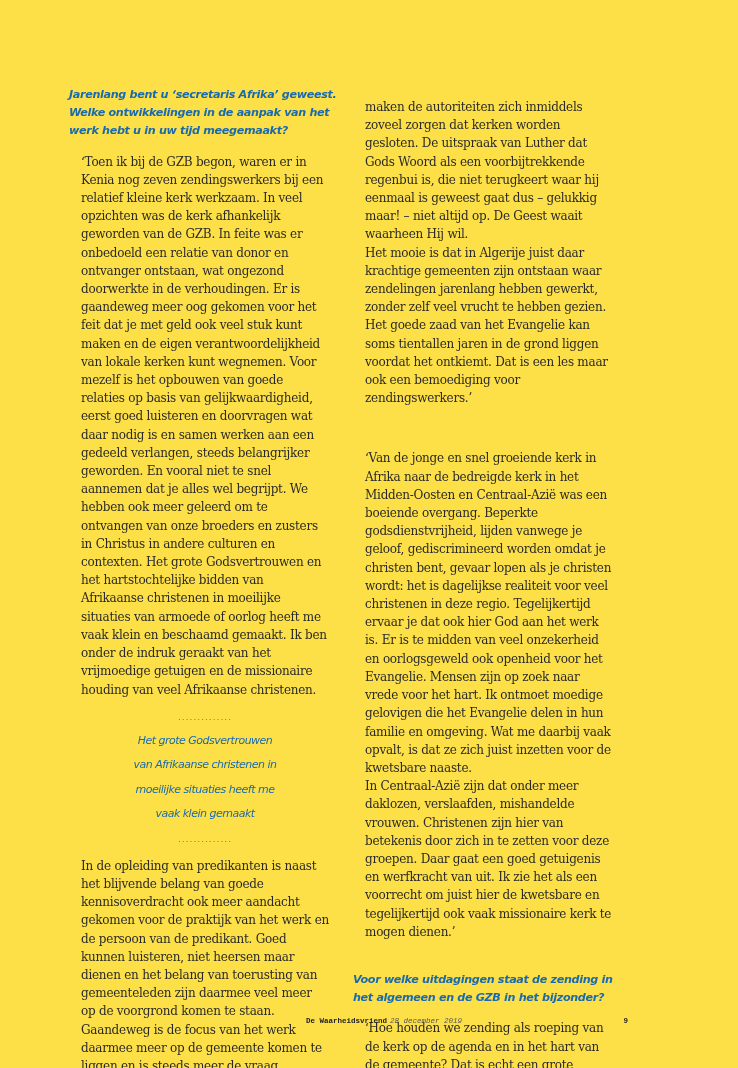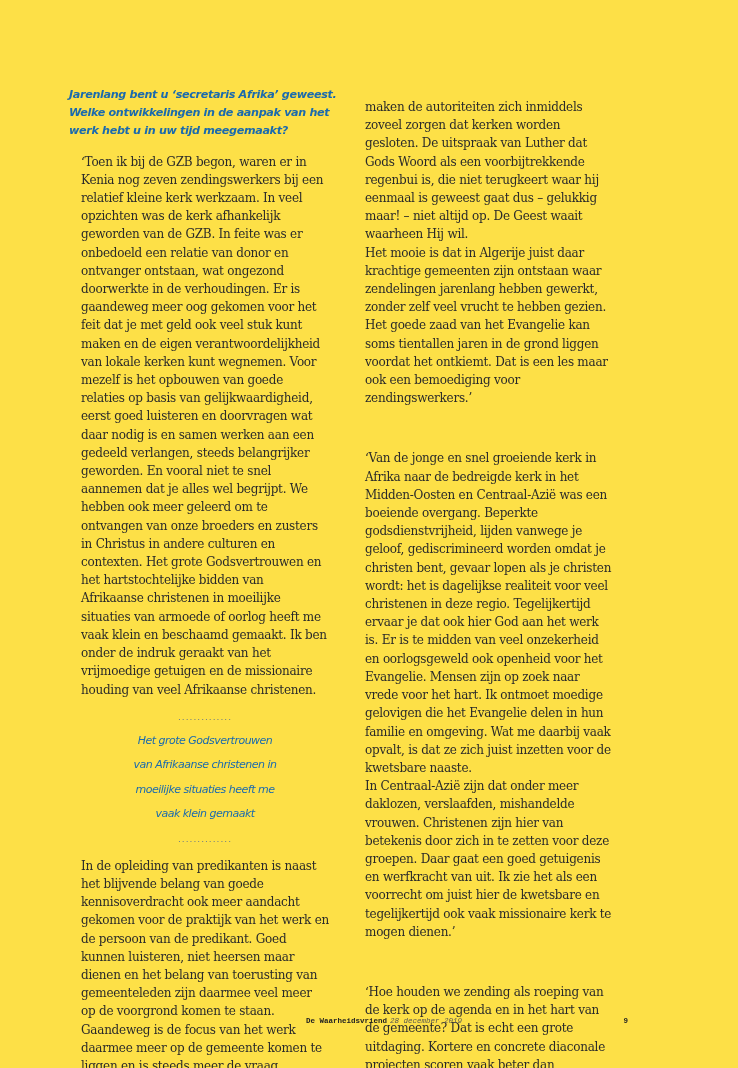--- a/index.html
+++ b/index.html
@@ -71,20 +71,21 @@
     <p class="p">‘In het land waar ooit de wieg stond van kerkvader Augustinus en waar de kerk door onderlinge twisten en de komst van de islam zo goed als verdwenen was, zijn nu weer bloeiende gemeenten. Omdat de kerk de afgelopen decennia zo hard gegroeid is,</p>
   </div>
 
   <div class="col col-right">
     <p class="p">maken de autoriteiten zich inmiddels zoveel zorgen dat kerken worden gesloten. De uitspraak van Luther dat Gods Woord als een voorbijtrekkende regenbui is, die niet terugkeert waar hij eenmaal is geweest gaat dus – gelukkig maar! – niet altijd op. De Geest waait waarheen Hij wil.
 Het mooie is dat in Algerije juist daar krachtige gemeenten zijn ontstaan waar zendelingen jarenlang hebben gewerkt, zonder zelf veel vrucht te hebben gezien. Het goede zaad van het Evangelie kan soms tientallen jaren in de grond liggen voordat het ontkiemt. Dat is een les maar ook een bemoediging voor zendingswerkers.’</p>
     <div class="gap"></div>
     <p class="p">‘Van de jonge en snel groeiende kerk in Afrika naar de bedreigde kerk in het Midden-Oosten en Centraal-Azië was een boeiende overgang. Beperkte godsdienstvrijheid, lijden vanwege je geloof, gediscrimineerd worden omdat je christen bent, gevaar lopen als je christen wordt: het is dagelijkse realiteit voor veel christenen in deze regio. Tegelijkertijd ervaar je dat ook hier God aan het werk is. Er is te midden van veel onzekerheid en oorlogsgeweld ook openheid voor het Evangelie. Mensen zijn op zoek naar vrede voor het hart. Ik ontmoet moedige gelovigen die het Evangelie delen in hun familie en omgeving. Wat me daarbij vaak opvalt, is dat ze zich juist inzetten voor de kwetsbare naaste.
 In Centraal-Azië zijn dat onder meer daklozen, verslaafden, mishandelde vrouwen. Christenen zijn hier van betekenis door zich in te zetten voor deze groepen. Daar gaat een goed getuigenis en werfkracht van uit. Ik zie het als een voorrecht om juist hier de kwetsbare en tegelijkertijd ook vaak missionaire kerk te mogen dienen.’</p>
     <div class="gap"></div>
+    <p class="q">Voor welke uitdagingen staat de zending in het algemeen en de GZB in het bijzonder?</p>
     <p class="p"><span>‘Hoe houden we zending als roeping van de kerk op de agenda en in het hart van de gemeente? Dat is echt een grote uitdaging. Kortere en concrete diaconale projecten scoren vaak beter dan theologisch onderwijs en gemeente-opbouw, terwijl dat juist zo belangrijk is. Blijvend gebed en meeleven vanuit de gemeente voor de voortgang van het Evangelie in de wereld is daarom cruciaal. Grote uitdaging voor ons is ook hoe de jongere generatie te bereiken en betrokken te houden.
 Als er een zendingswerker is uitgezonden uit de gemeente, groeit de betrokkenheid vaak sterk.
 Het is nodig dat er steeds nieuwe mensen komen die zich geroepen weten om uitgezonden te worden. Mensen met liefde voor God en met het verlangen om het Evangelie van Jezus Christus wereldwijd te delen.’</span></p>
   </div>
 
   <div class="footer">
     <span class="pub">De Waarheidsvriend</span><span class="date">28 december 2019</span>
     <span class="pagenum">9</span>
   </div>
 

